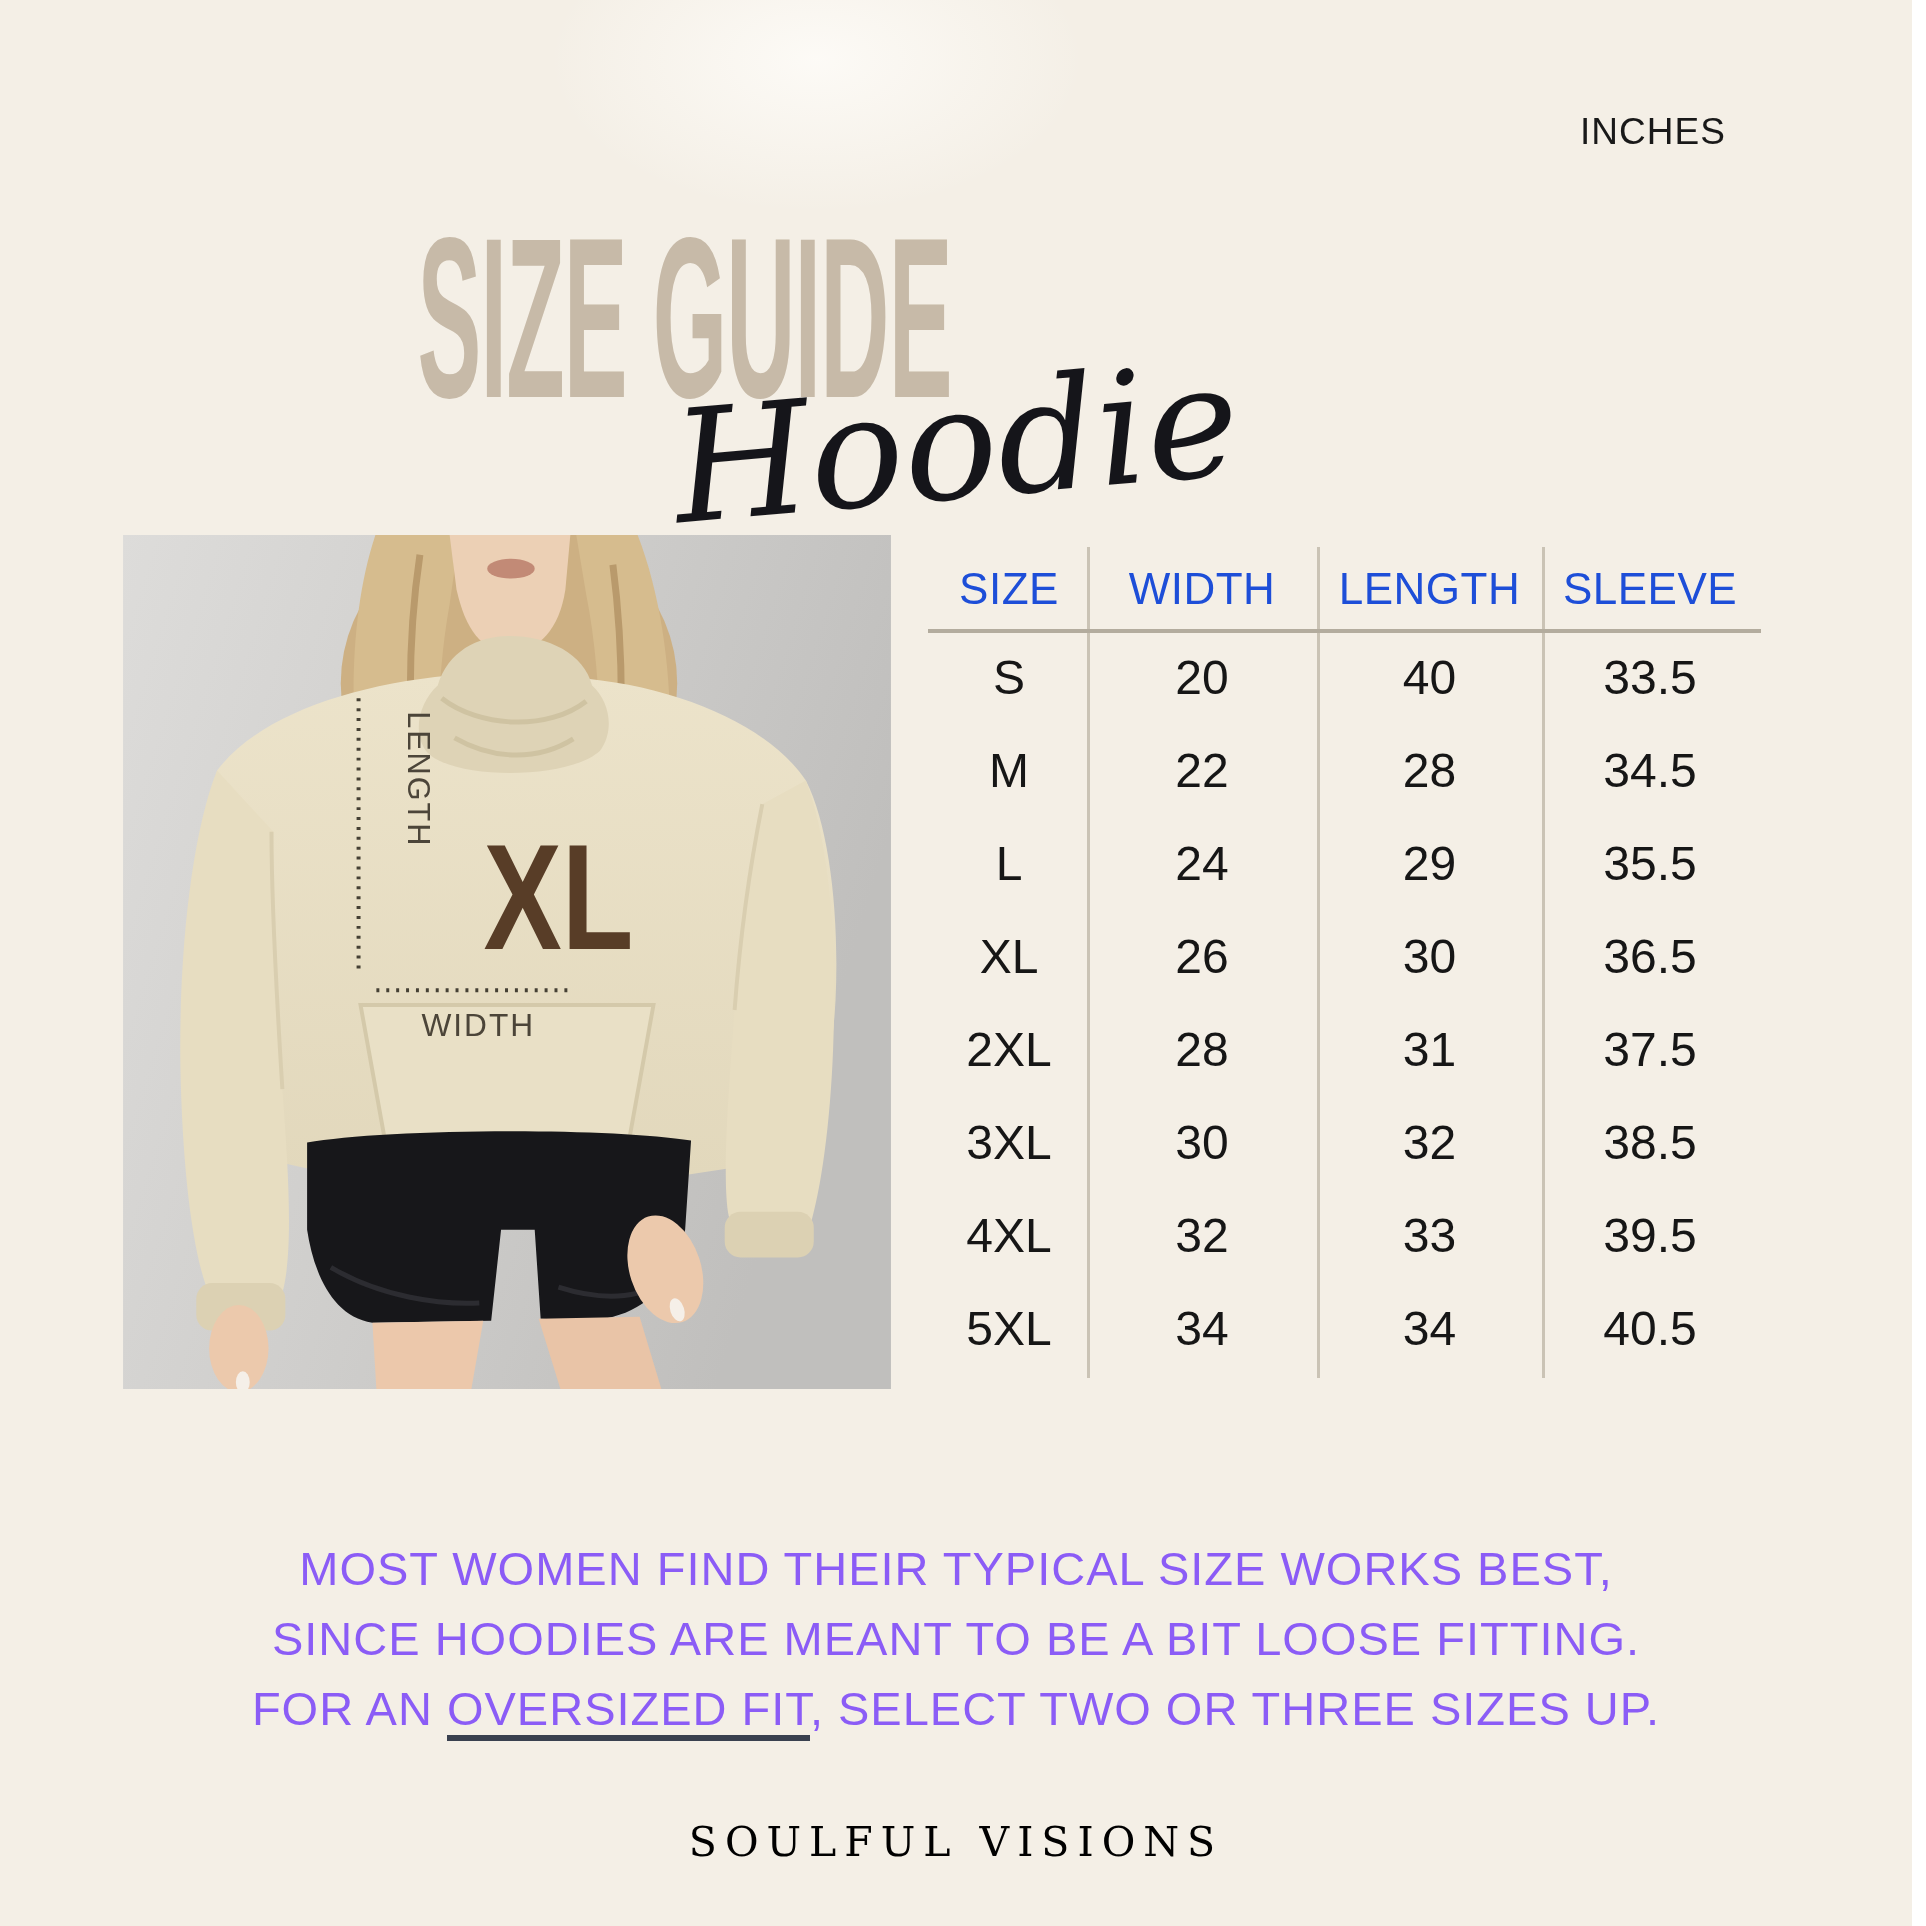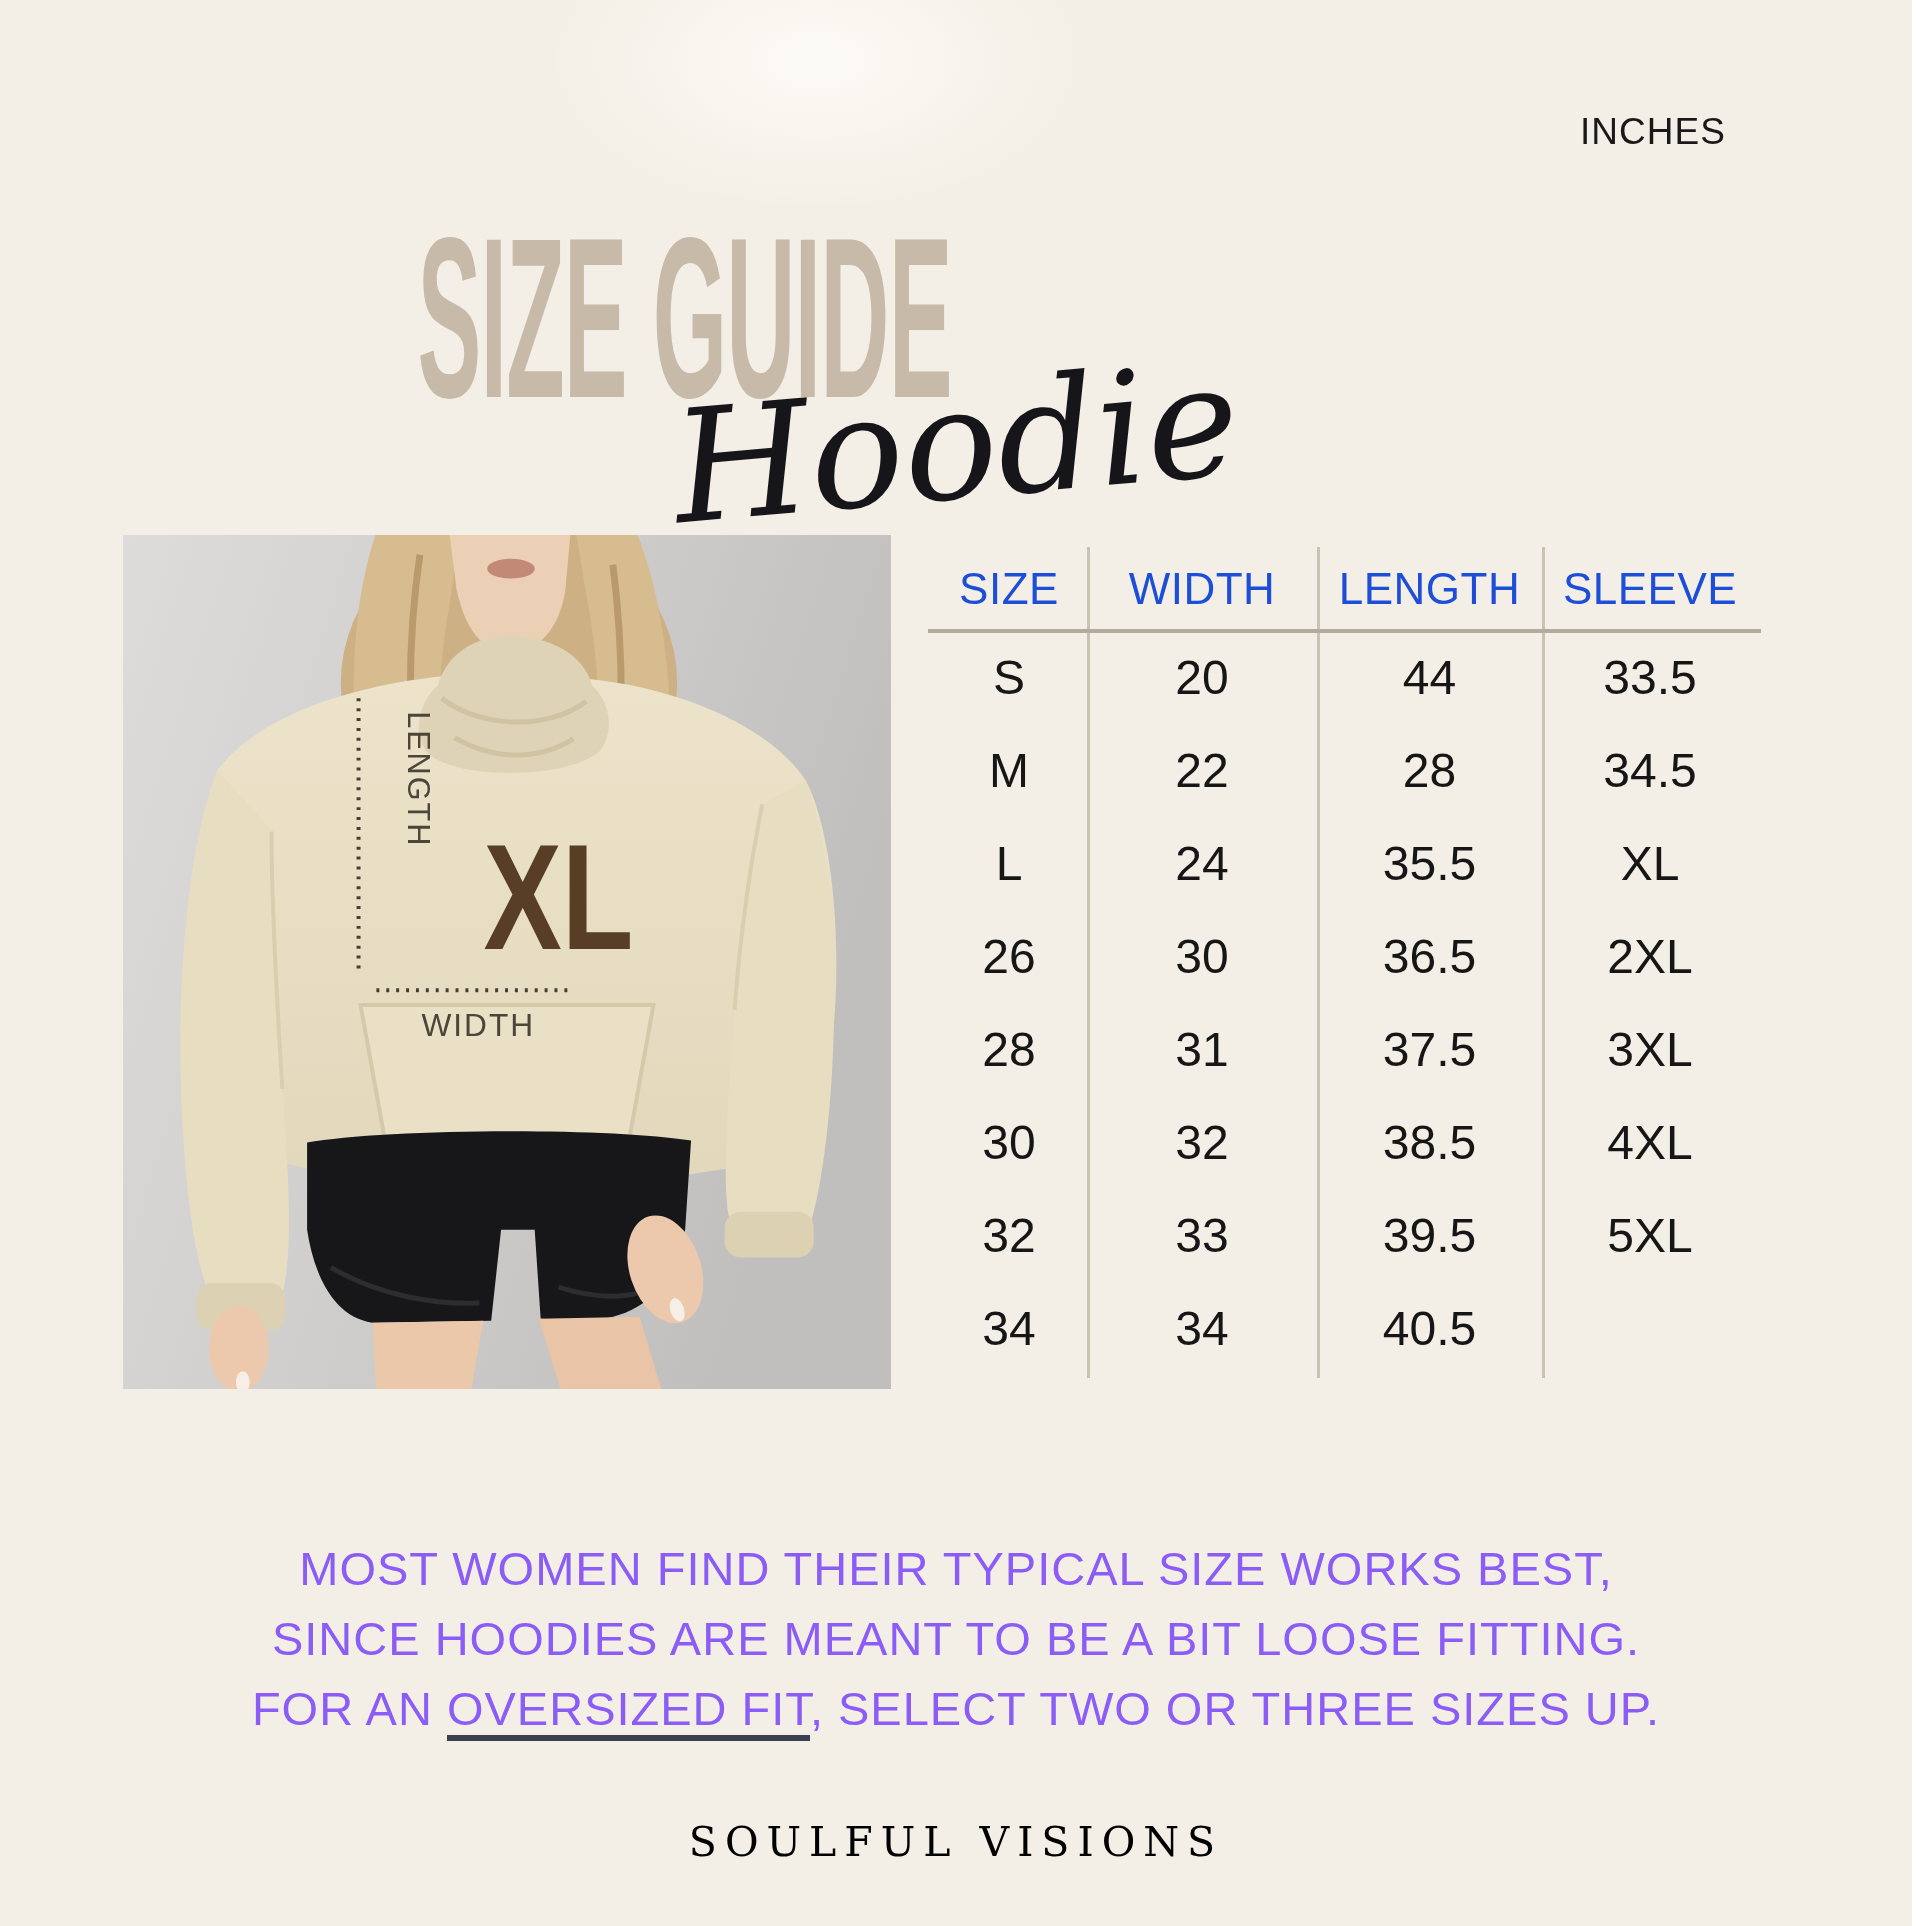--- a/index.html
+++ b/index.html
@@ -157,30 +157,31 @@
     <div class="vline" style="left:611px"></div>
     <div class="hline"></div>
     <div class="tbl-grid">
       <div class="cell hdr">SIZE</div>
       <div class="cell hdr">WIDTH</div>
       <div class="cell hdr">LENGTH</div>
       <div class="cell hdr">SLEEVE</div>
 
       <div class="cell val">S</div>
       <div class="cell val">20</div>
-      <div class="cell val">44</div>
+      <div class="cell val">40</div>
       <div class="cell val">33.5</div>
 
       <div class="cell val">M</div>
       <div class="cell val">22</div>
       <div class="cell val">28</div>
       <div class="cell val">34.5</div>
 
       <div class="cell val">L</div>
       <div class="cell val">24</div>
+      <div class="cell val">29</div>
       <div class="cell val">35.5</div>
 
       <div class="cell val">XL</div>
       <div class="cell val">26</div>
       <div class="cell val">30</div>
       <div class="cell val">36.5</div>
 
       <div class="cell val">2XL</div>
       <div class="cell val">28</div>
       <div class="cell val">31</div>

